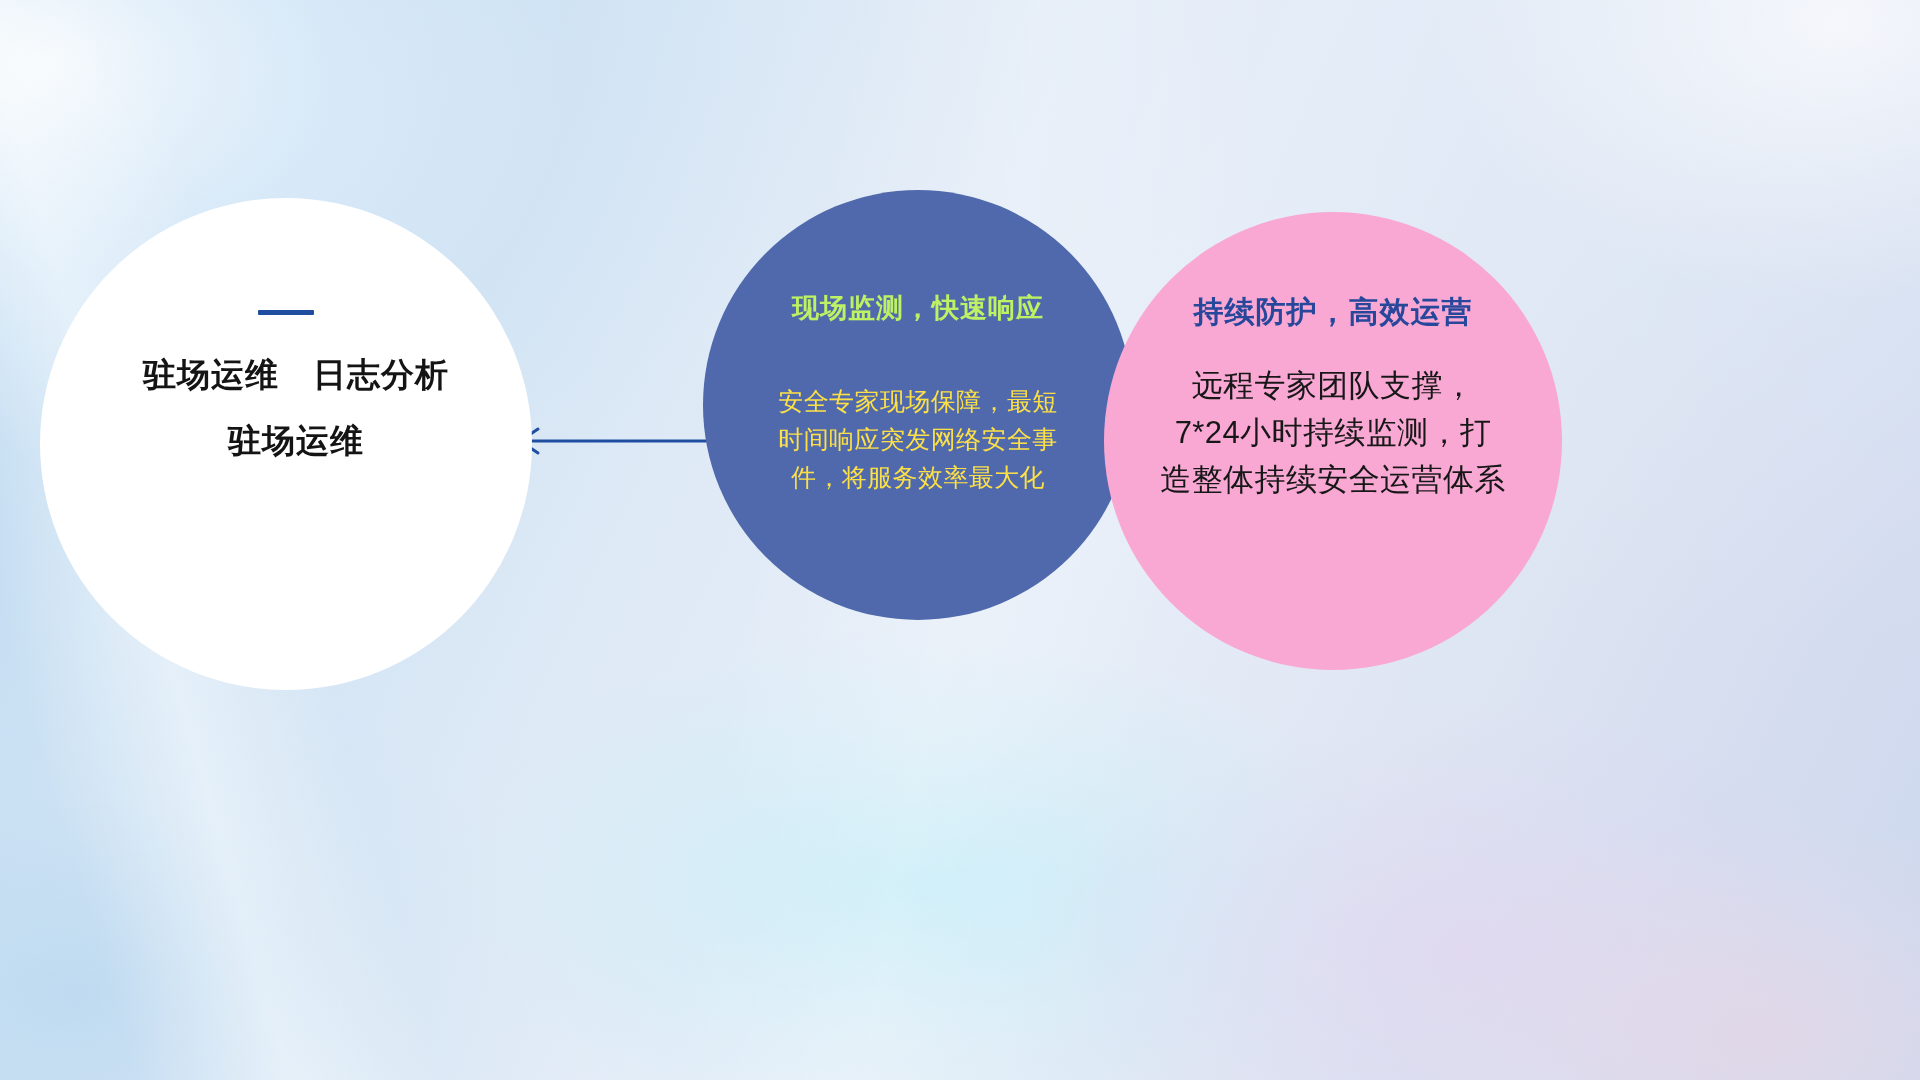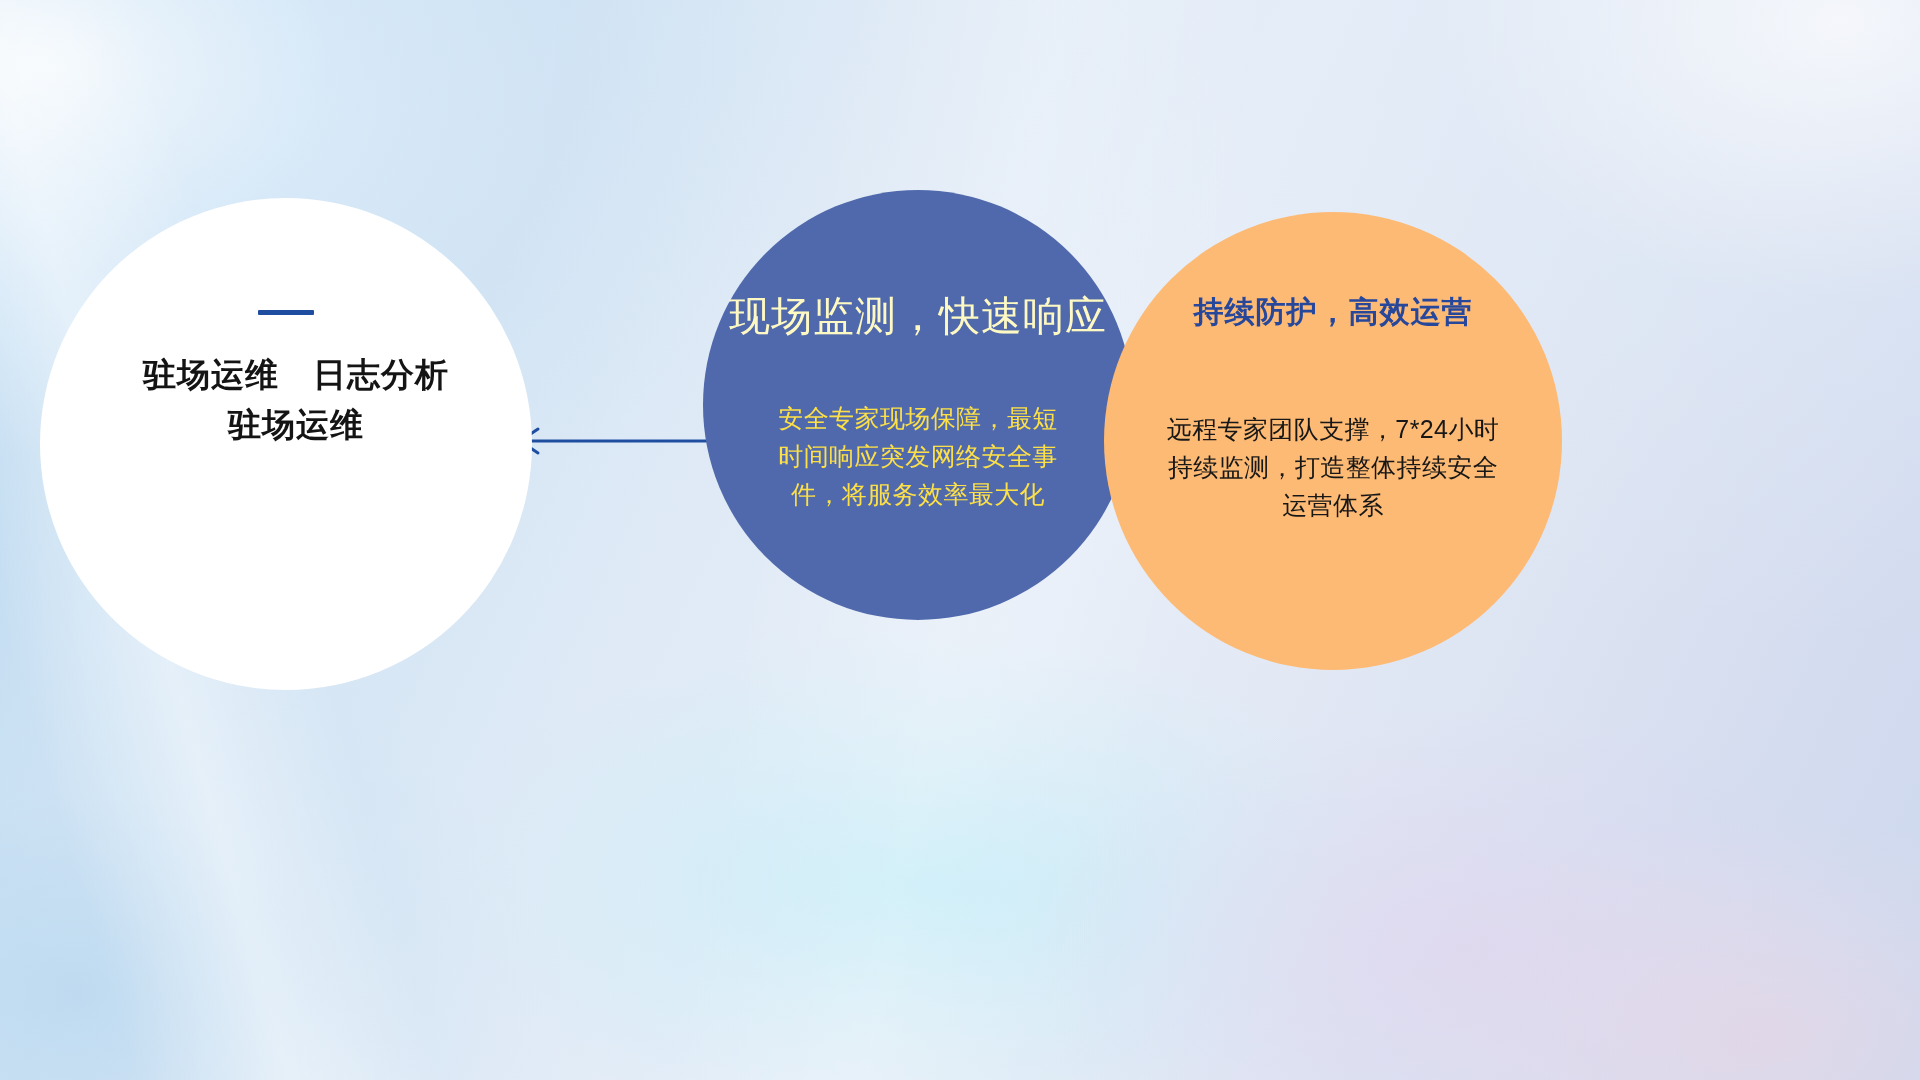--- a/index.html
+++ b/index.html
@@ -131,21 +131,21 @@
     height: 5px;
     background: #1f4ea1;
     border-radius: 1px;
     margin-bottom: 42px;
   }
 
   .left-lines {
     display: flex;
     flex-direction: column;
     align-items: center;
-    gap: 14px;
+    gap: 30px;
     margin-left: 20px;
   }
 
   .left-line {
     font-size: 33px;
     font-weight: bold;
     color: #141414;
     letter-spacing: 1px;
     white-space: pre;
     line-height: 1.1;
@@ -157,23 +157,23 @@
     top: 190px;
     width: 430px;
     height: 430px;
     background: #4f69ac;
     z-index: 4;
     justify-content: flex-start;
     padding-top: 102px;
   }
 
   #circle-mid .c-title {
-    font-size: 41px;
-    font-weight: normal;
-    color: #fef9c3;
+    font-size: 27px;
+    font-weight: bold;
+    color: #bef264;
     letter-spacing: 1px;
     white-space: nowrap;
     line-height: 1.2;
   }
 
   #circle-mid .c-body {
     margin-top: 58px;
     font-size: 25px;
     color: #fde047;
     line-height: 1.52;
@@ -181,38 +181,38 @@
     width: 300px;
     letter-spacing: 0.4px;
   }
 
   
   #circle-right {
     left: 1104px;
     top: 212px;
     width: 458px;
     height: 458px;
-    background: #fdba74;
+    background: #f9a8d4;
     z-index: 5;
     justify-content: flex-start;
     padding-top: 82px;
   }
 
   #circle-right .c-title {
     font-size: 30px;
     font-weight: bold;
     color: #27479b;
     letter-spacing: 1px;
     white-space: nowrap;
     line-height: 1.2;
   }
 
   #circle-right .c-body {
-    margin-top: 80px;
-    font-size: 25px;
+    margin-top: 32px;
+    font-size: 31px;
     color: #171717;
     line-height: 1.52;
     text-align: center;
     width: 346px;
     letter-spacing: 0.4px;
   }
 
   
   #arrow {
     position: absolute;

